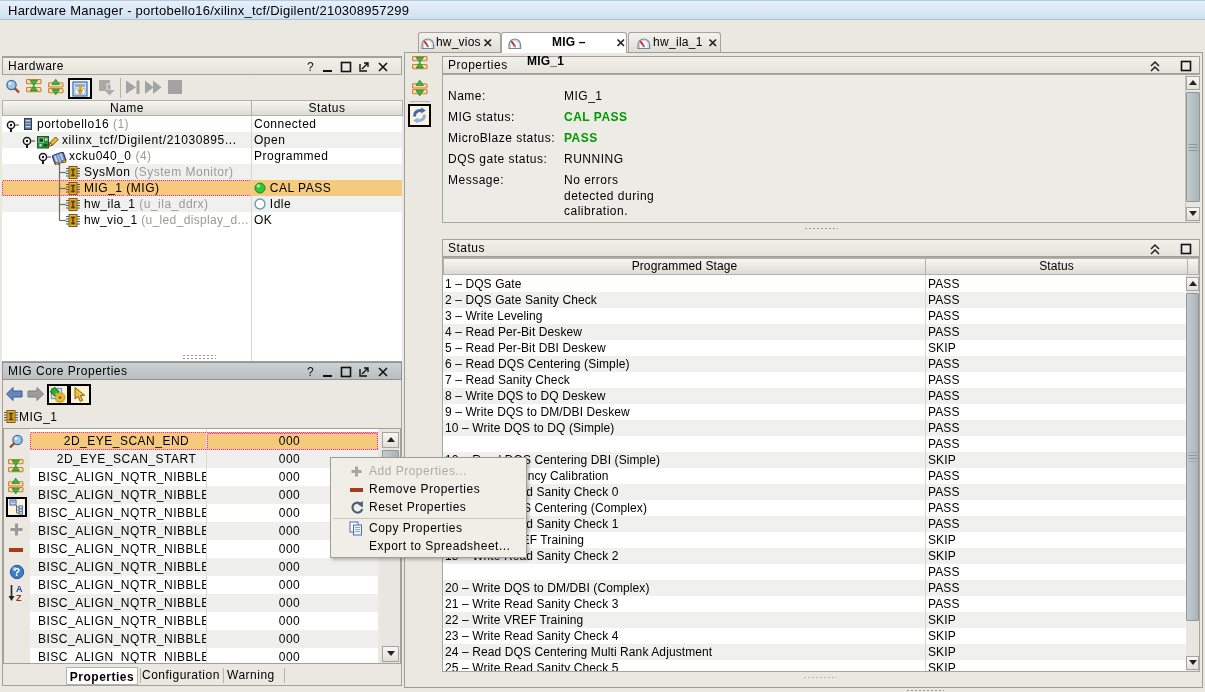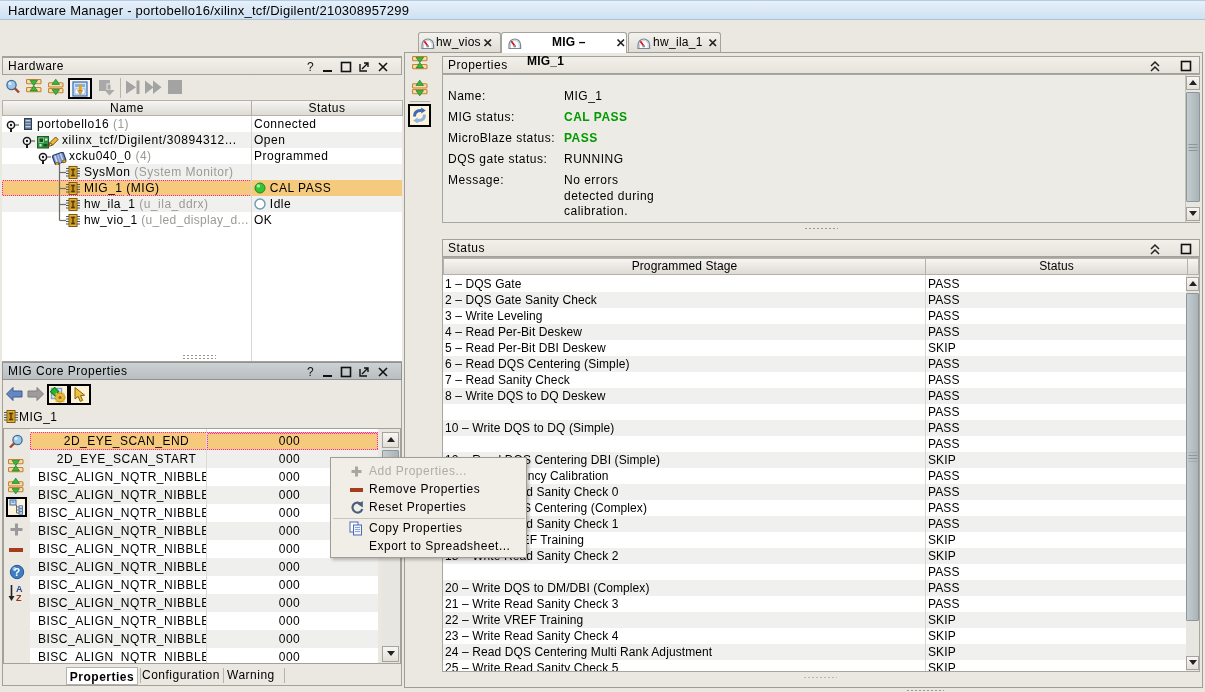--- a/index.html
+++ b/index.html
@@ -205,21 +205,21 @@
       <rect x="0.5" y="0.5" width="11" height="11.5" fill="#2f9240" stroke="#1a5c26" stroke-width="1"></rect>
       <rect x="2" y="2" width="4.5" height="4.5" fill="#15501f" stroke="#bfe0bf" stroke-width="0.7"></rect>
       <rect x="8" y="2.5" width="2.5" height="2" fill="#d8e8d8"></rect>
       <rect x="2.5" y="8" width="2" height="2.5" fill="#d8e8d8"></rect>
       <rect x="6.5" y="8" width="4" height="2.5" fill="#15501f"></rect>
       <g transform="rotate(45 16 6)">
         <rect x="14.3" y="0.6" width="3.6" height="8" fill="#f0b838" stroke="#6e4a08" stroke-width="0.9"></rect>
         <polygon points="14.3,8.6 17.9,8.6 16.1,12" fill="#f6dca2" stroke="#6e4a08" stroke-width="0.9"></polygon>
       </g>
     </svg>
-    <div class="abs" style="left:60px; top:17px; line-height:14px; letter-spacing:0.6px;">xilinx_tcf/Digilent/30894312...</div>
+    <div class="abs" style="left:60px; top:17px; line-height:14px; letter-spacing:0.6px;">xilinx_tcf/Digilent/21030895...</div>
     <div class="abs" style="left:252px; top:17px; line-height:14px;">Open</div>
 
     <svg class="abs" style="left:50px;top:36px;" width="15" height="13">
       <g transform="rotate(-20 7.5 6.5)">
         <rect x="1.5" y="1.5" width="11.5" height="9.5" rx="1.5" fill="#7a90c8" stroke="#283c78" stroke-width="1.2"></rect>
         <line x1="4" y1="2" x2="4" y2="11" stroke="#d0daf0" stroke-width="1.6"></line>
         <line x1="7" y1="2" x2="7" y2="11" stroke="#a8b8e0" stroke-width="1.4"></line>
         <line x1="10" y1="2" x2="10" y2="11" stroke="#d0daf0" stroke-width="1.4"></line>
         <rect x="2" y="9.5" width="3" height="2.5" fill="#e8b93a" stroke="#6e4a08" stroke-width="0.7"></rect>
         <rect x="9.5" y="9.5" width="3" height="2.5" fill="#e8b93a" stroke="#6e4a08" stroke-width="0.7"></rect>
@@ -530,20 +530,21 @@
     <div class="srow" style="top:98px;background:#f0f0ef;"></div>
     <div class="abs srow" style="left:2px;top:98px;width:520px;">6 – Read DQS Centering (Simple)</div>
     <div class="abs srow" style="left:485px;top:98px;width:250px;">PASS</div>
     <div class="srow" style="top:114px;"></div>
     <div class="abs srow" style="left:2px;top:114px;width:520px;">7 – Read Sanity Check</div>
     <div class="abs srow" style="left:485px;top:114px;width:250px;">PASS</div>
     <div class="srow" style="top:130px;background:#f0f0ef;"></div>
     <div class="abs srow" style="left:2px;top:130px;width:520px;">8 – Write DQS to DQ Deskew</div>
     <div class="abs srow" style="left:485px;top:130px;width:250px;">PASS</div>
     <div class="srow" style="top:146px;"></div>
+    <div class="abs srow" style="left:2px;top:146px;width:520px;">9 – Write DQS to DM/DBI Deskew</div>
     <div class="abs srow" style="left:485px;top:146px;width:250px;">PASS</div>
     <div class="srow" style="top:162px;background:#f0f0ef;"></div>
     <div class="abs srow" style="left:2px;top:162px;width:520px;">10 – Write DQS to DQ (Simple)</div>
     <div class="abs srow" style="left:485px;top:162px;width:250px;">PASS</div>
     <div class="srow" style="top:178px;"></div>
     <div class="abs srow" style="left:485px;top:178px;width:250px;">PASS</div>
     <div class="srow" style="top:194px;background:#f0f0ef;"></div>
     <div class="abs srow" style="left:2px;top:194px;width:520px;">12 – Read DQS Centering DBI (Simple)</div>
     <div class="abs srow" style="left:485px;top:194px;width:250px;">SKIP</div>
     <div class="srow" style="top:210px;"></div>

